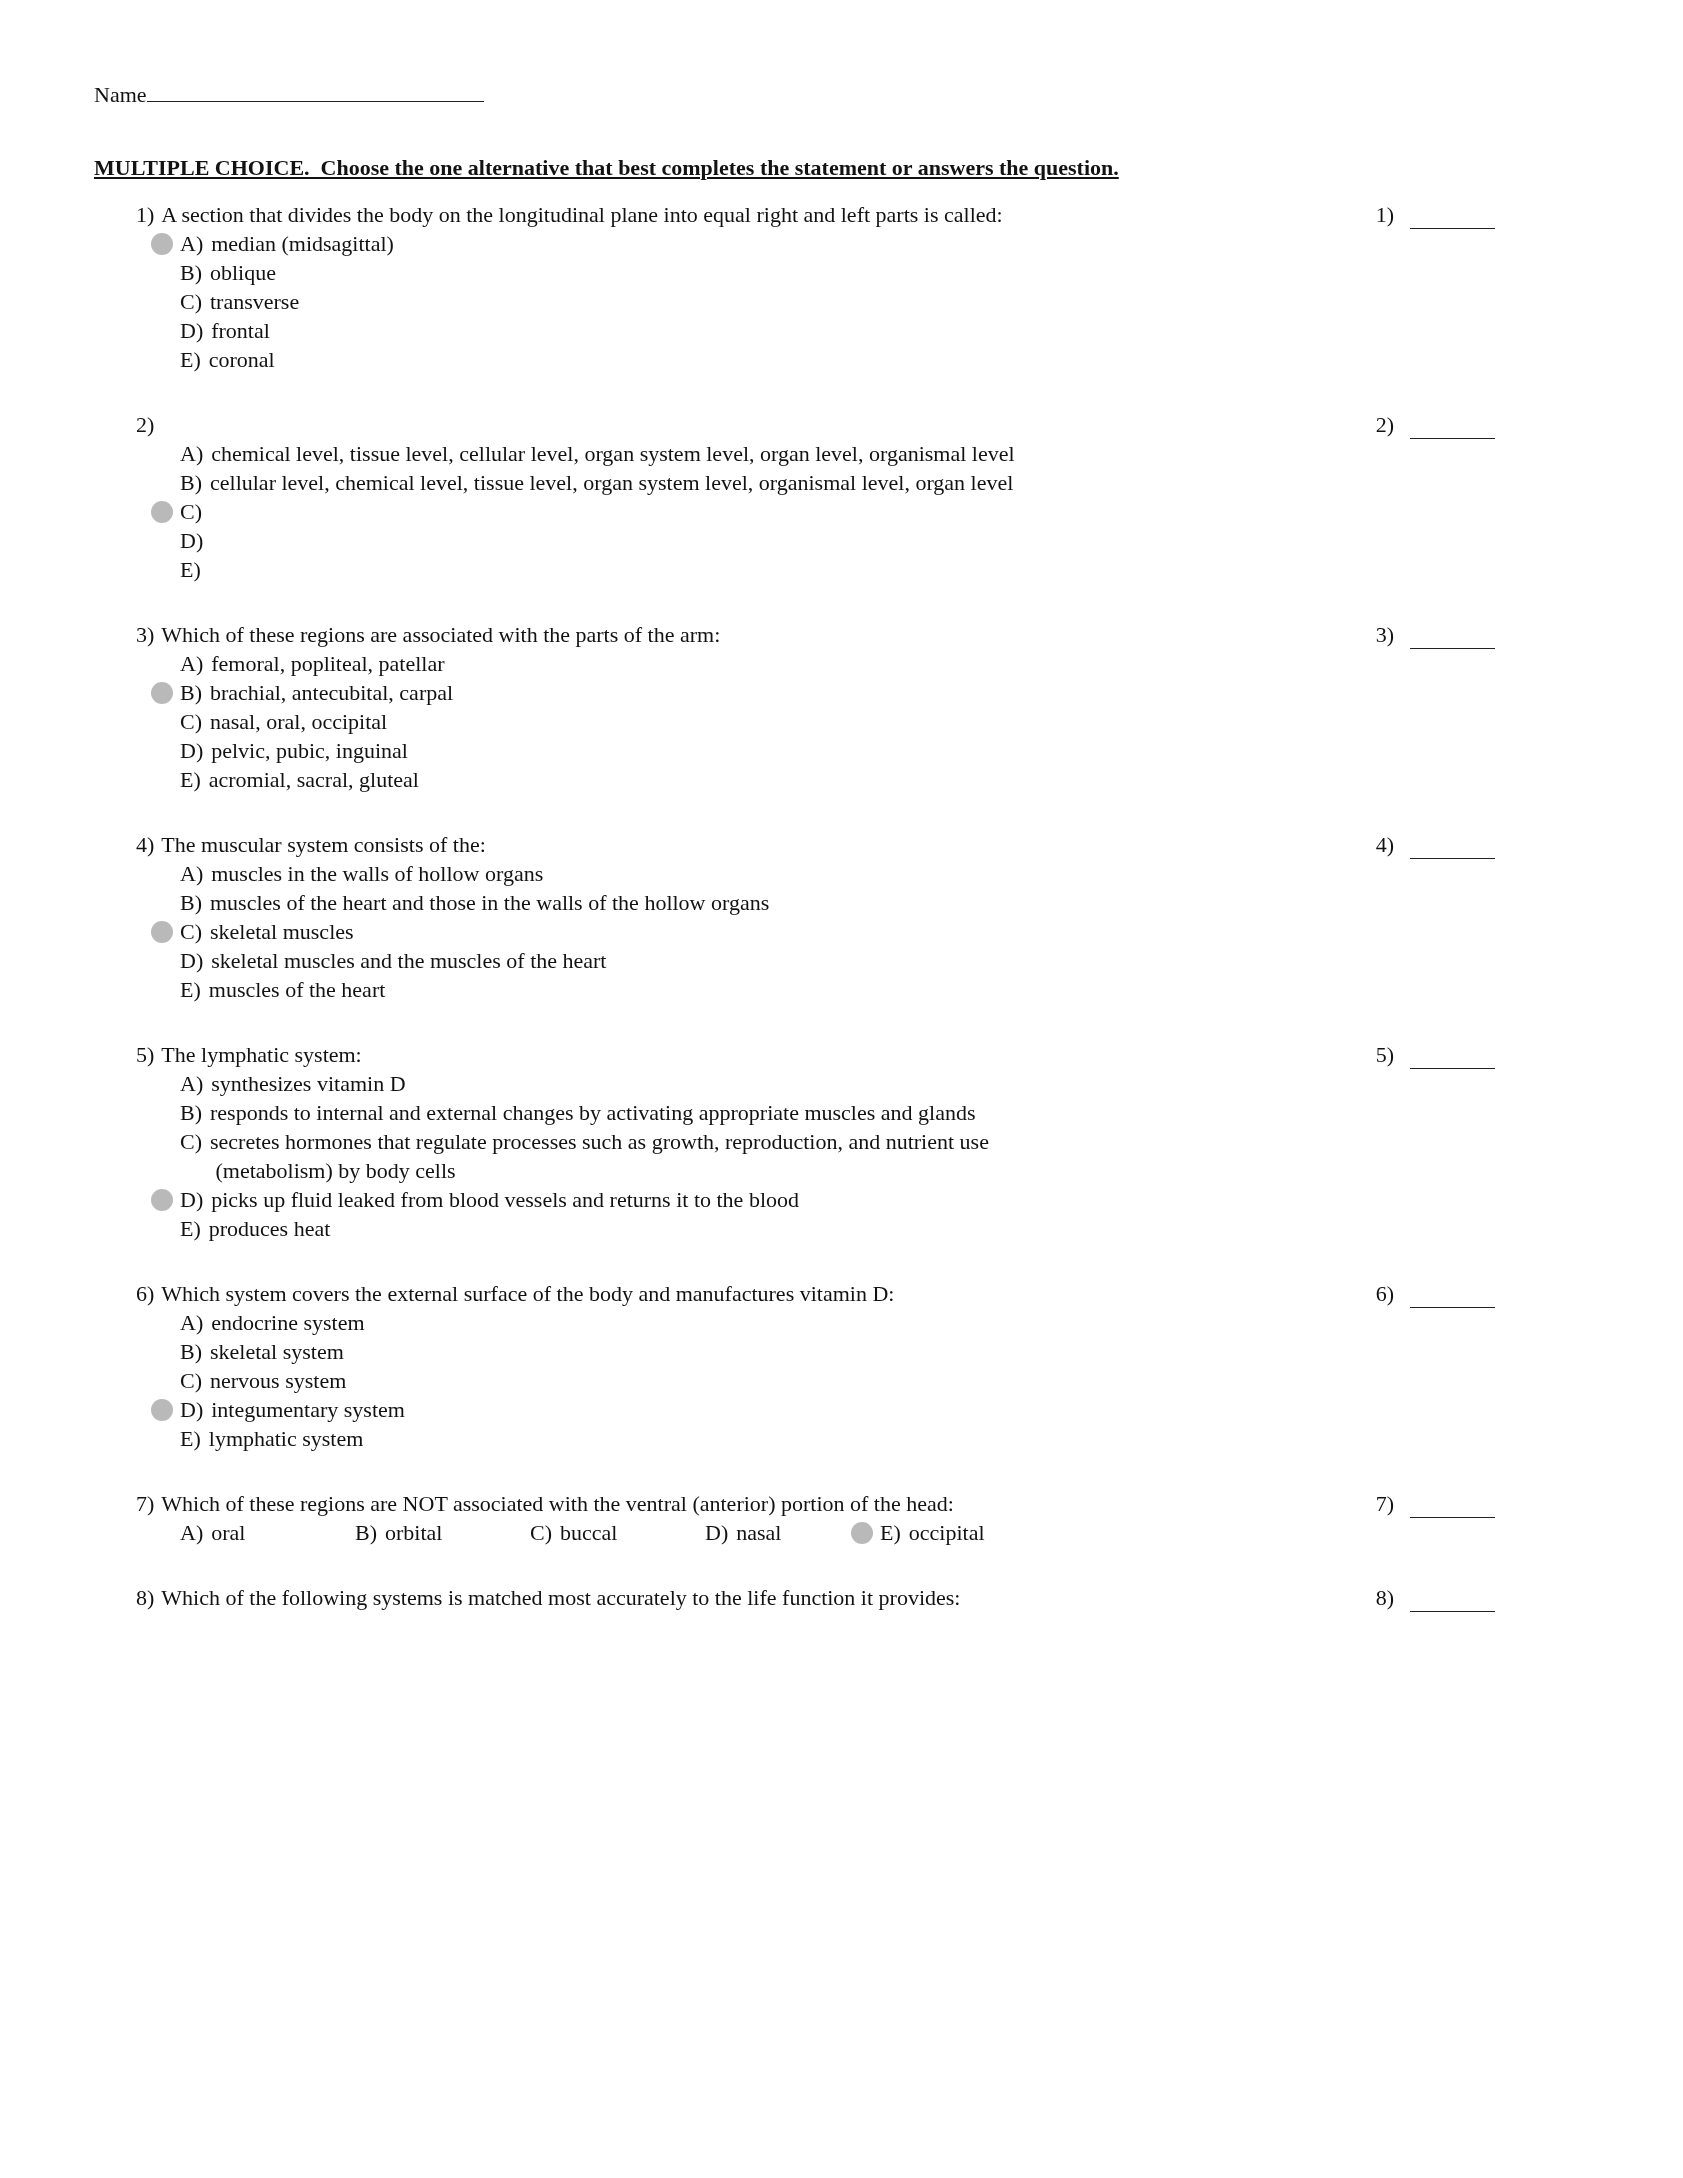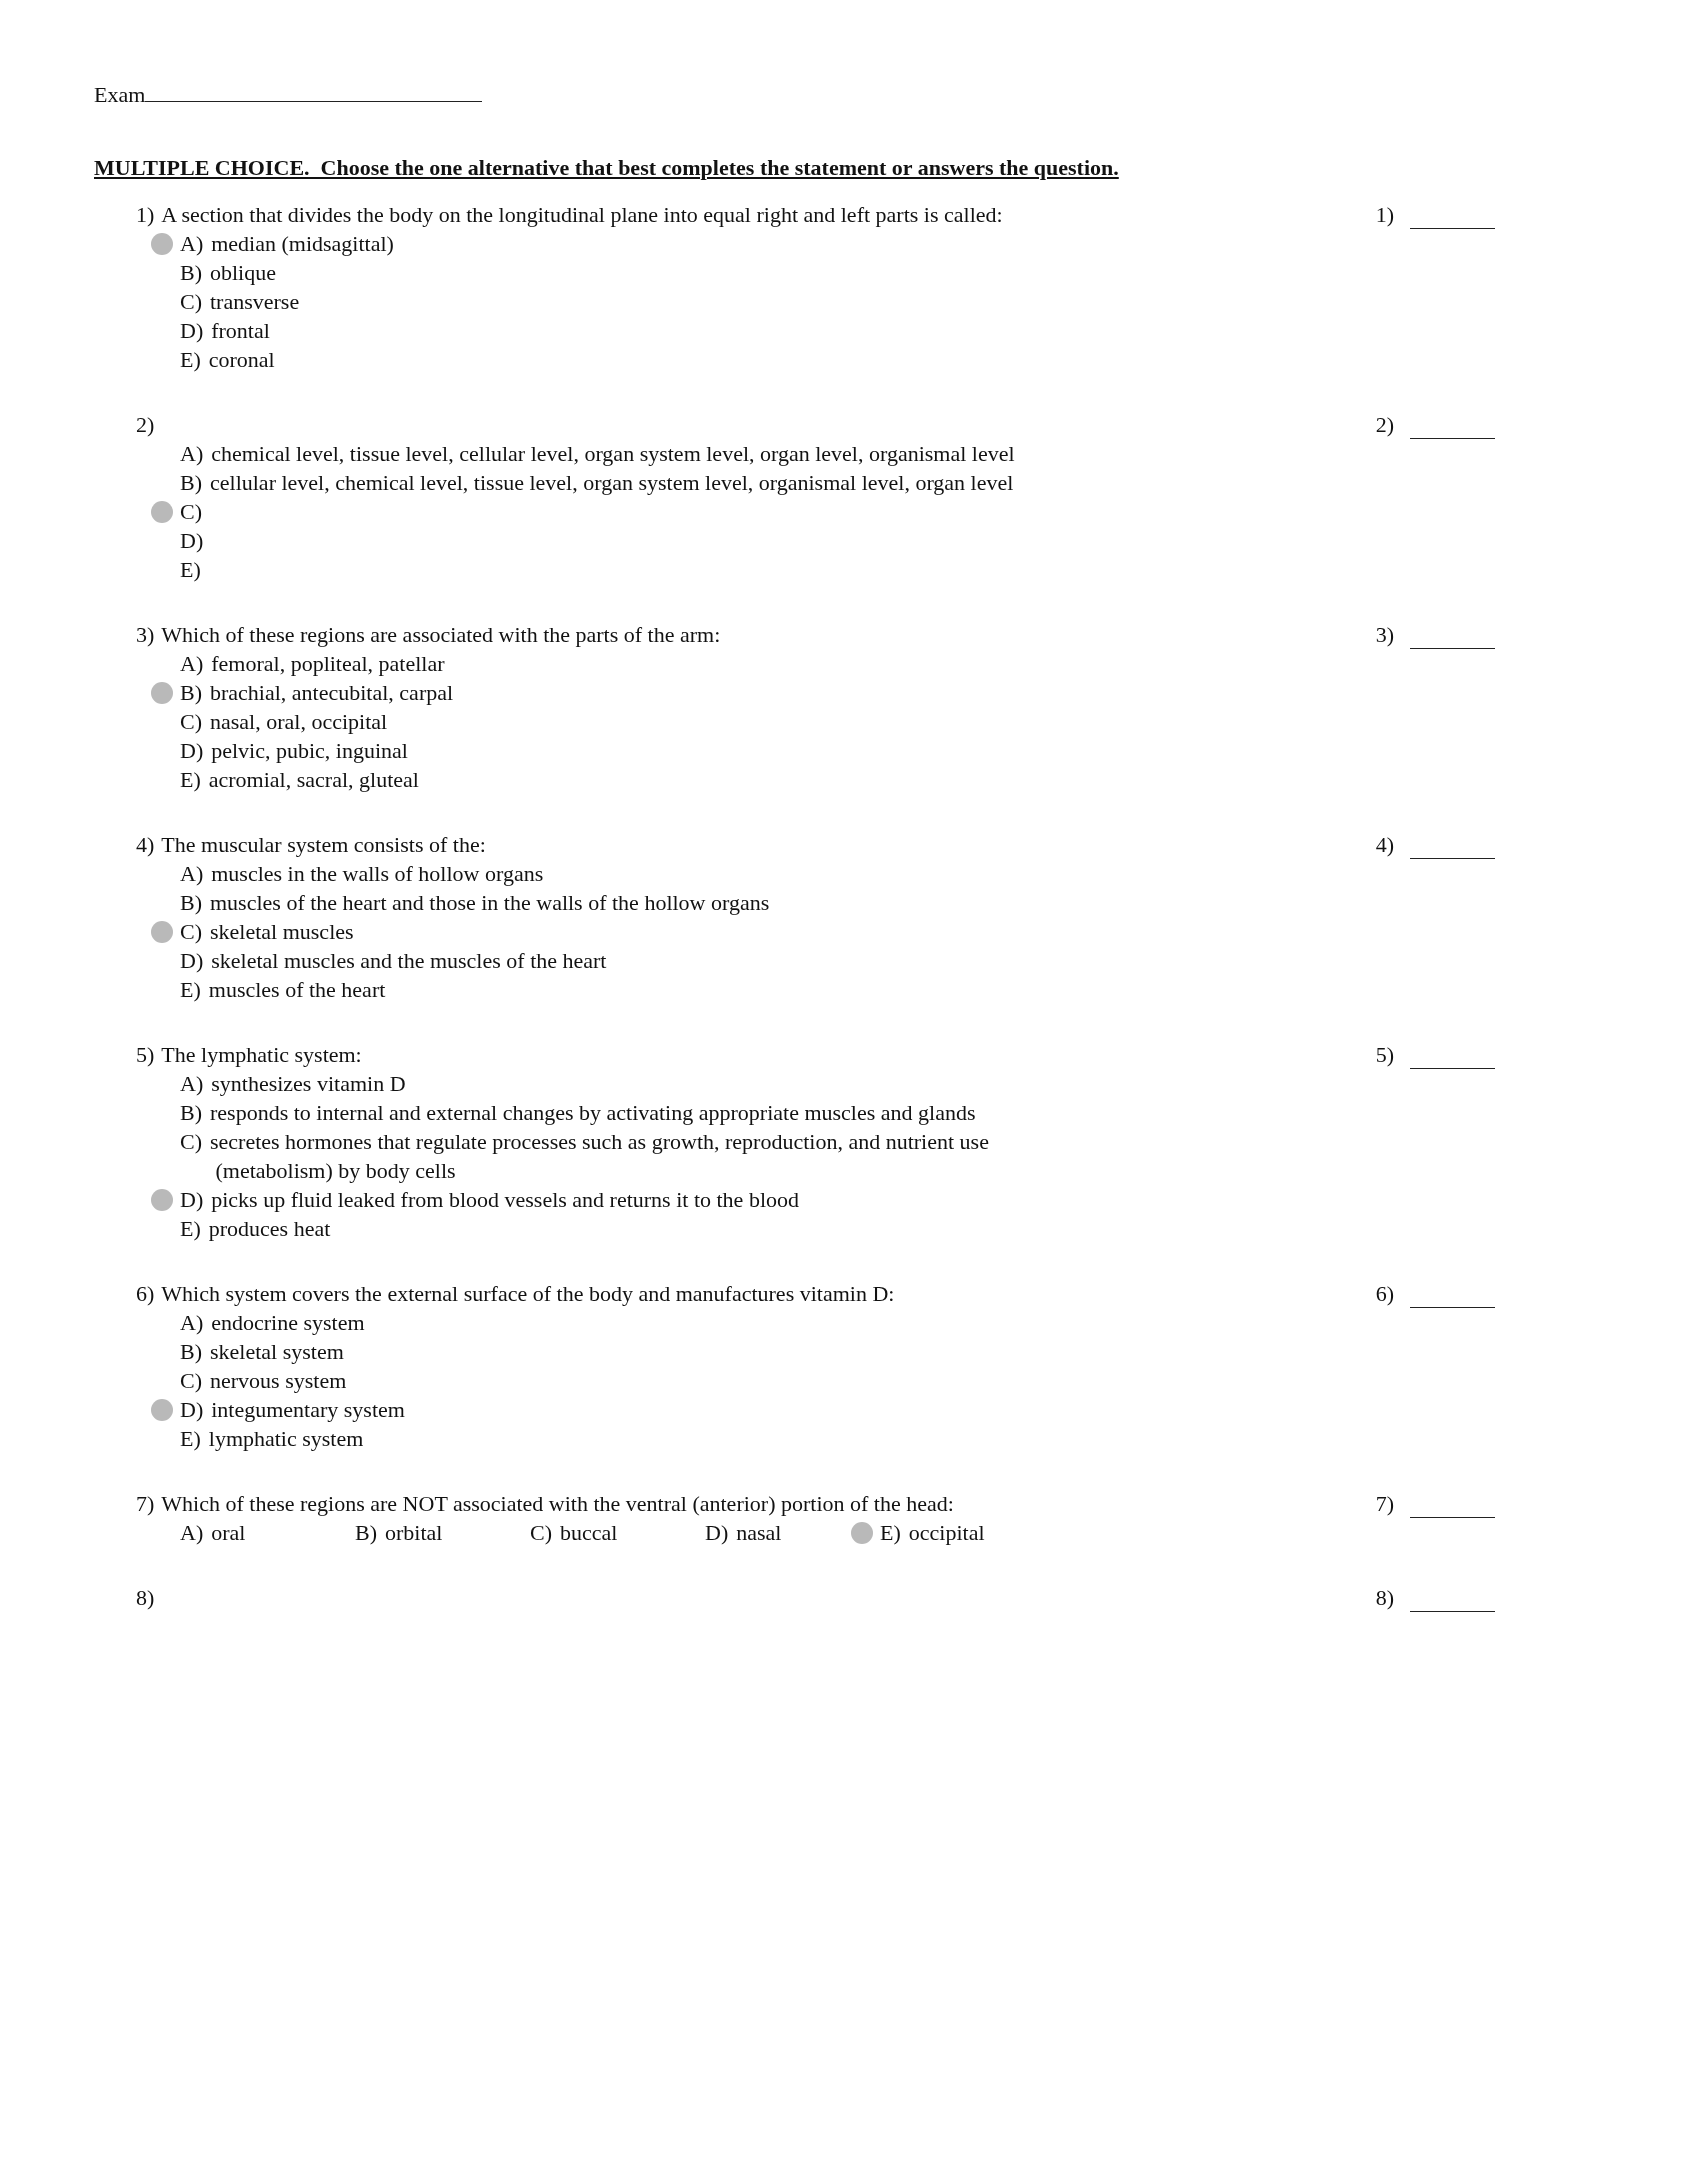--- a/index.html
+++ b/index.html
@@ -85,21 +85,21 @@
   .c-text { white-space: pre-wrap; }
   .choices.horizontal { display: flex; }
   .choices.horizontal .choice { width: 175px; }
   .choices.horizontal .choice:last-child { width: auto; }
 </style>
 </head>
 <body>
 
 <div class="page">
   <div class="hdr">
-    <div class="name-row"><span>Exam</span><span class="name-line"></span></div>
+    <div class="name-row"><span>Name</span><span class="name-line"></span></div>
   </div>
   <div class="instructions">MULTIPLE CHOICE.  Choose the one alternative that best completes the statement or answers the question.</div>
   <div class="questions">
       <div class="question">
         <div class="q-head">
           <span class="q-num">1)</span>
           <span class="q-text">A section that divides the body on the longitudinal plane into equal right and left parts is called:</span>
         </div>
         <span class="answer-ref">
           <span class="ref-num">1)</span>
@@ -320,20 +320,21 @@
           <div class="choice">
             <span class="mark"></span>
             <span class="c-label">E)</span>
             <span class="c-text">occipital</span>
           </div>
         </div>
       </div>
       <div class="question">
         <div class="q-head">
           <span class="q-num">8)</span>
+          <span class="q-text">Which of the following systems is matched most accurately to the life function it provides:</span>
         </div>
         <span class="answer-ref">
           <span class="ref-num">8)</span>
           <span class="ref-line"></span>
         </span>
       </div>
     </div>
 </div>
 
 

